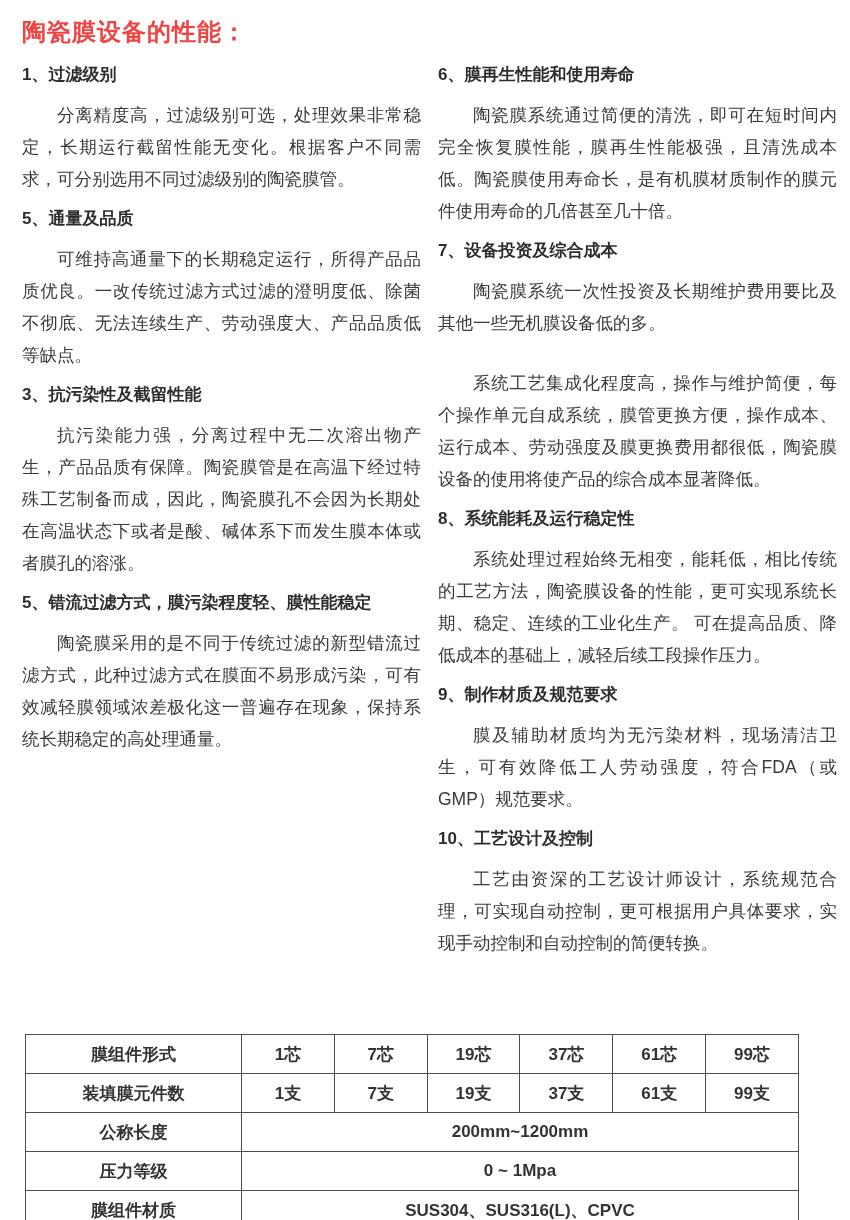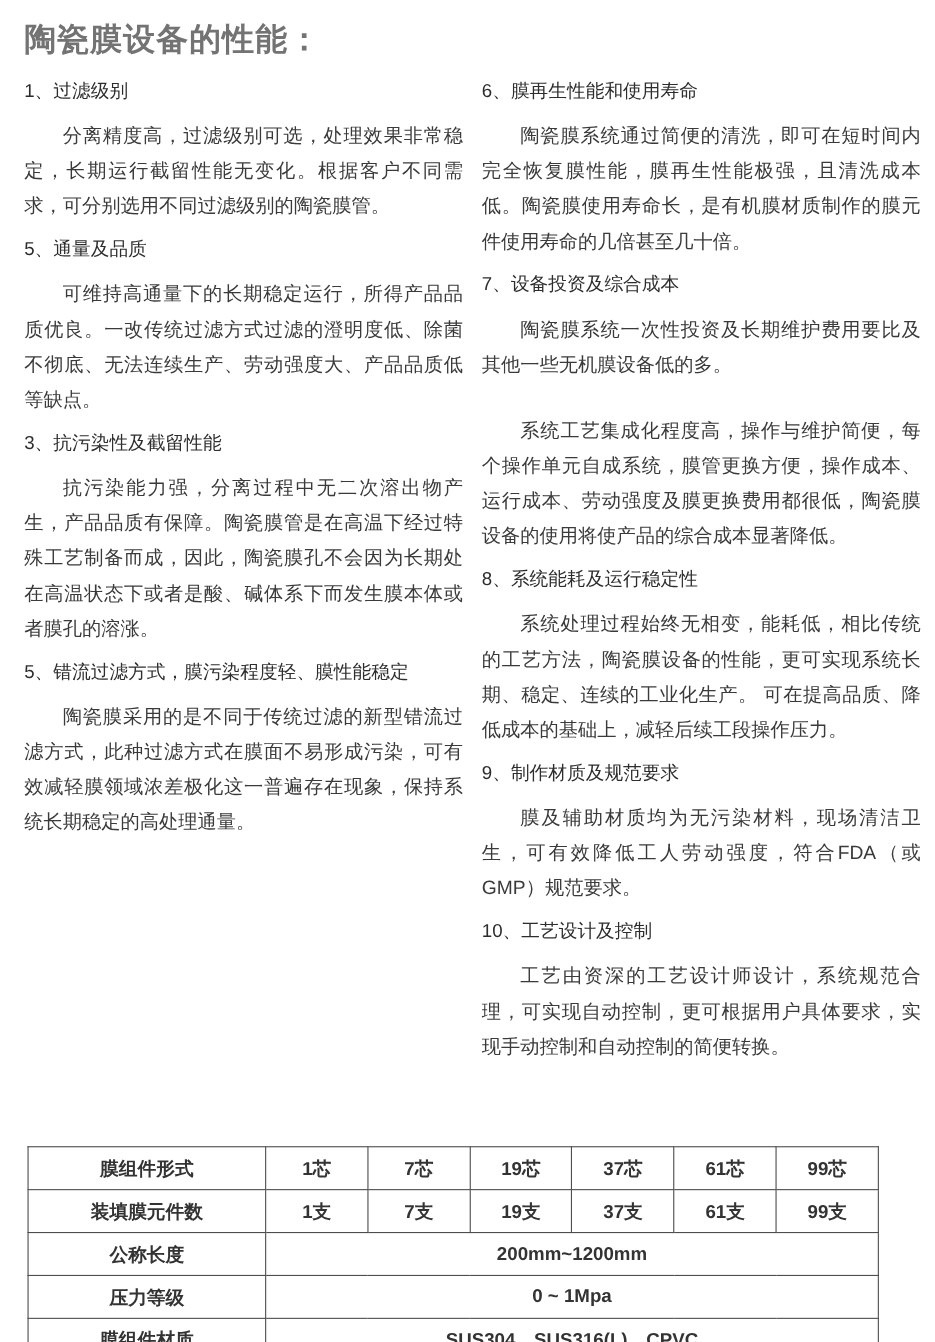--- a/index.html
+++ b/index.html
@@ -13,39 +13,39 @@
     font-family: "Liberation Sans", "DejaVu Sans", sans-serif;
     color: #333333;
     overflow: hidden;
   }
   .page {
     box-sizing: border-box;
     width: 850px;
     padding: 14px 14px 0 22px;
   }
   .doc-title {
-    font-size: 29px;
+    font-size: 24px;
     font-weight: bold;
-    color: #737373;
+    color: #ef4444;
     letter-spacing: 1px;
     margin: 2px 0 14px 0;
   }
   .cols {
     display: flex;
     gap: 17px;
   }
   .col {
     width: 399px;
     flex: 0 0 399px;
   }
   .section { margin-bottom: 11px; }
   .section h3 {
     font-size: 17px;
     line-height: 26px;
-    font-weight: normal;
+    font-weight: bold;
     color: #2d2d2d;
     margin: 0 0 11px 0;
   }
   .section p {
     font-size: 17.5px;
     line-height: 32px;
     text-indent: 2em;
     text-align: justify;
     color: #3a3a3a;
     margin: 0;

